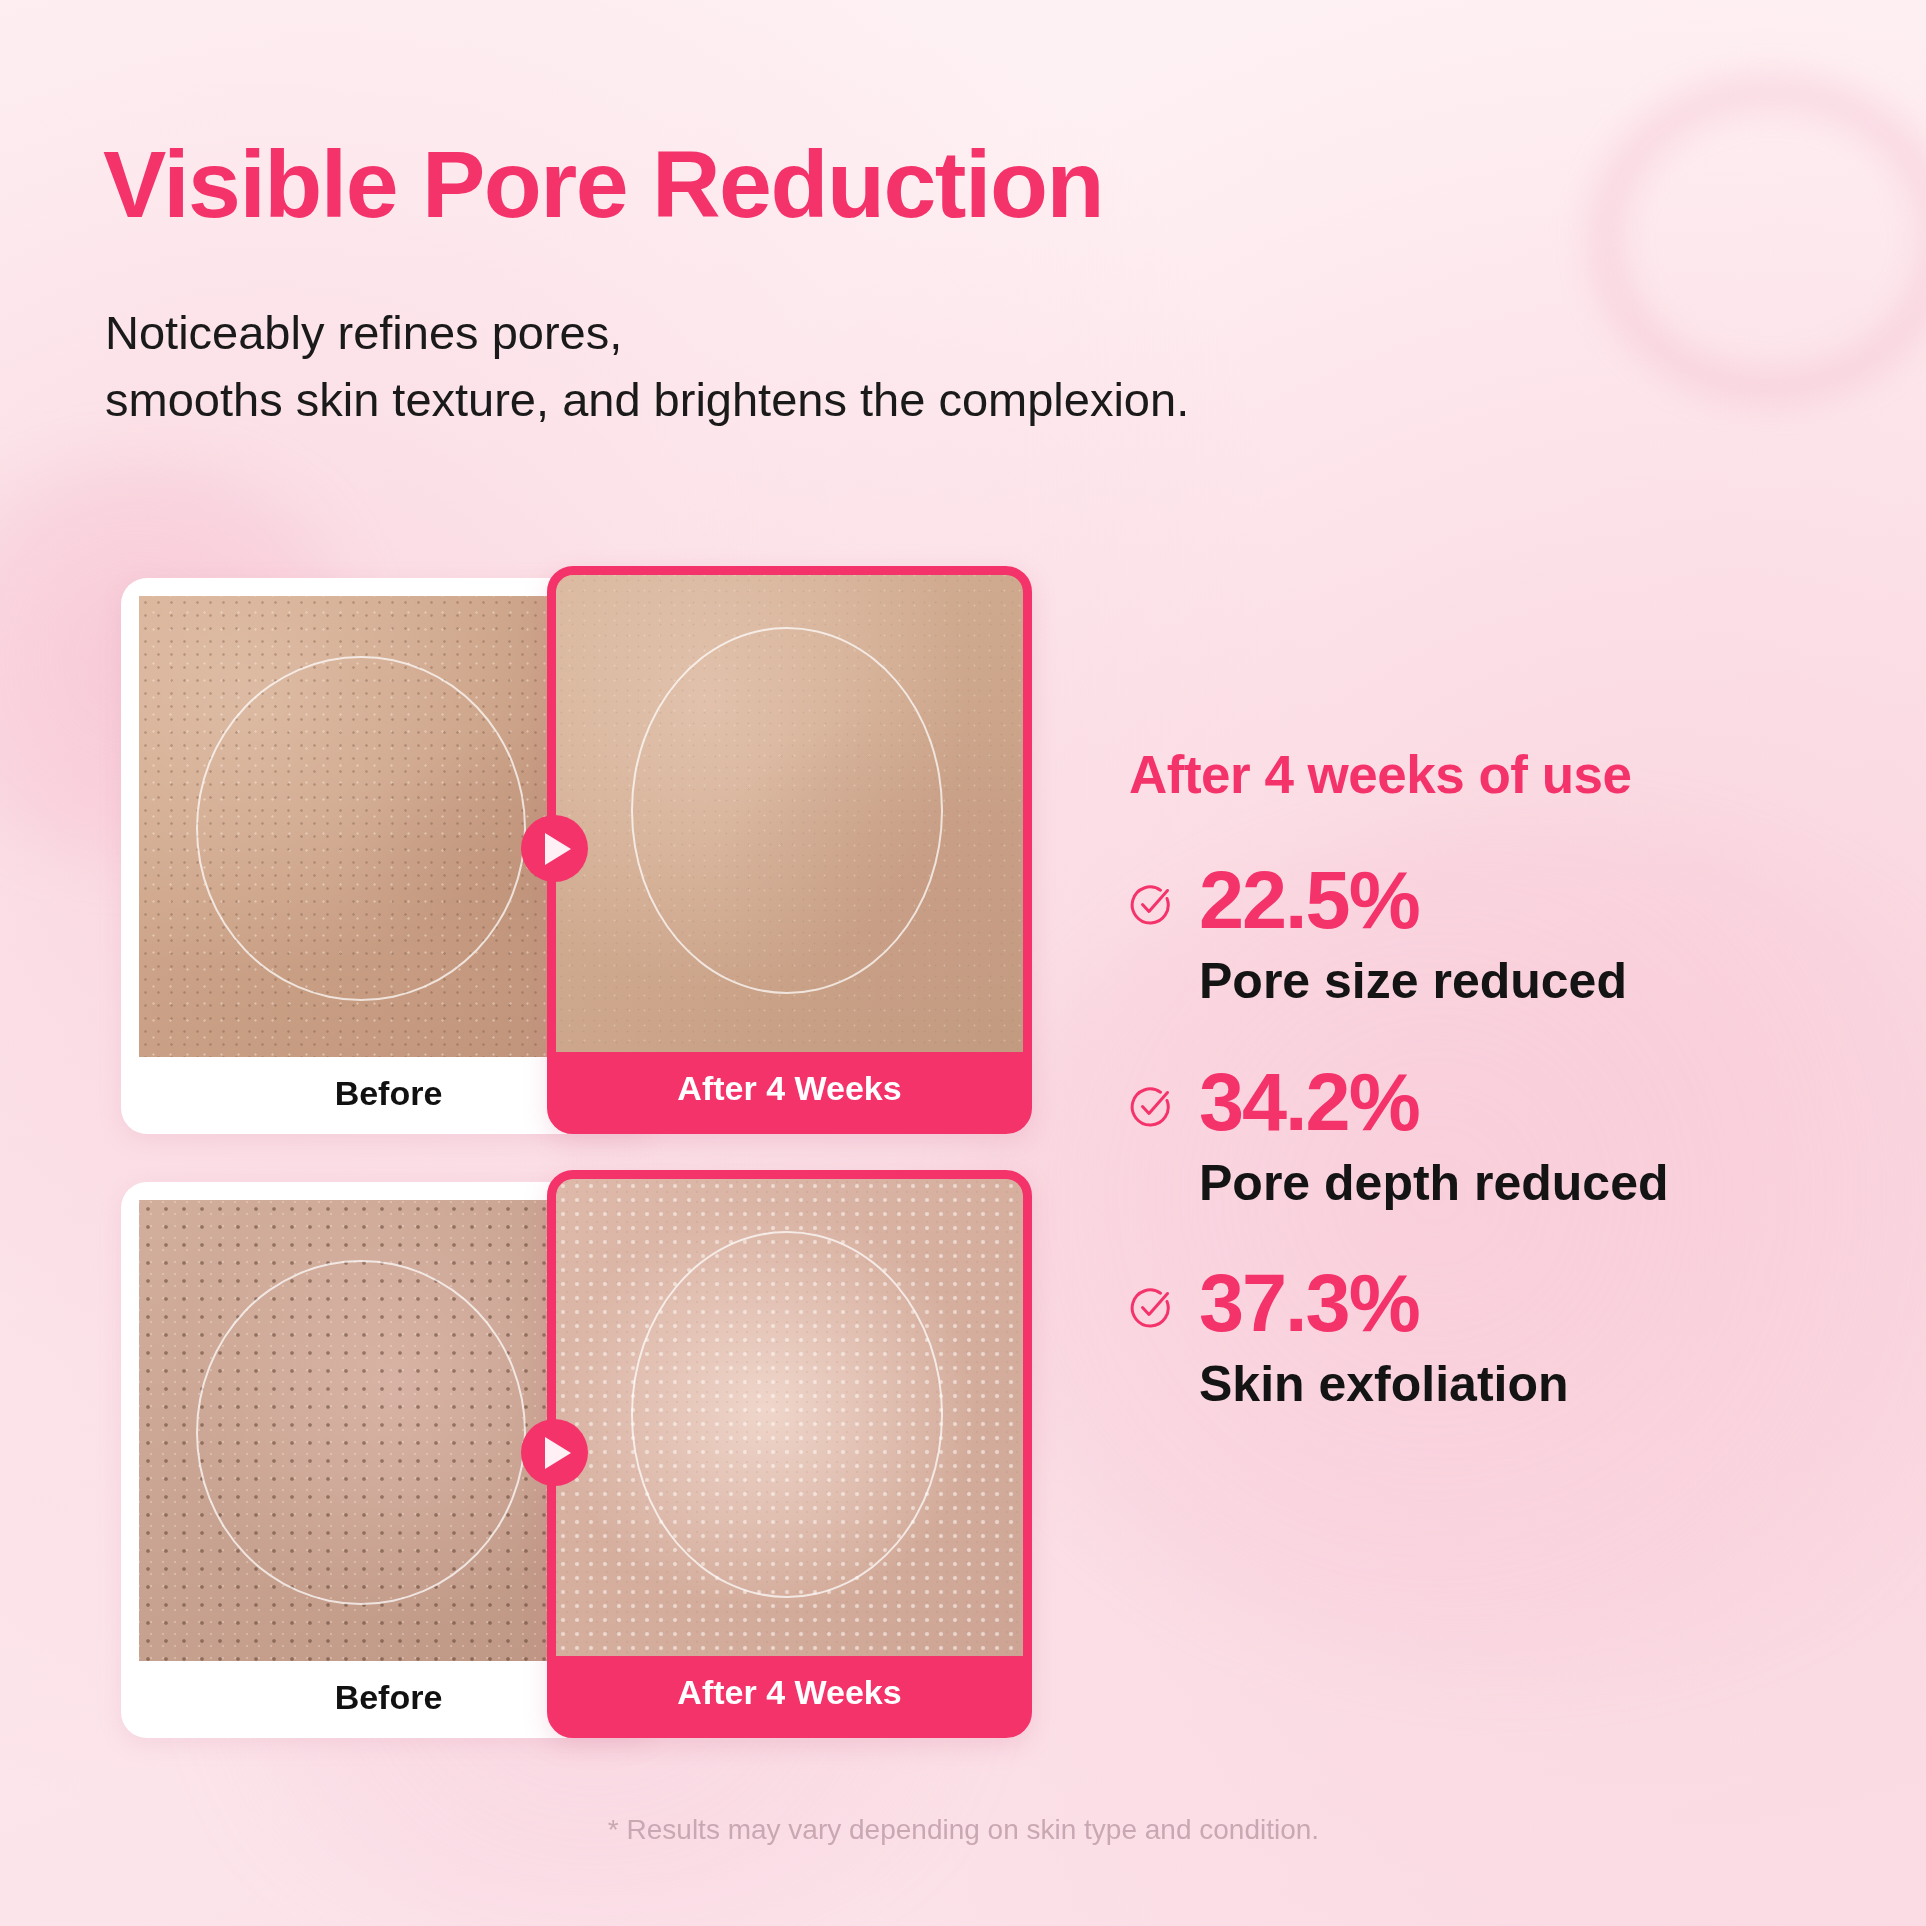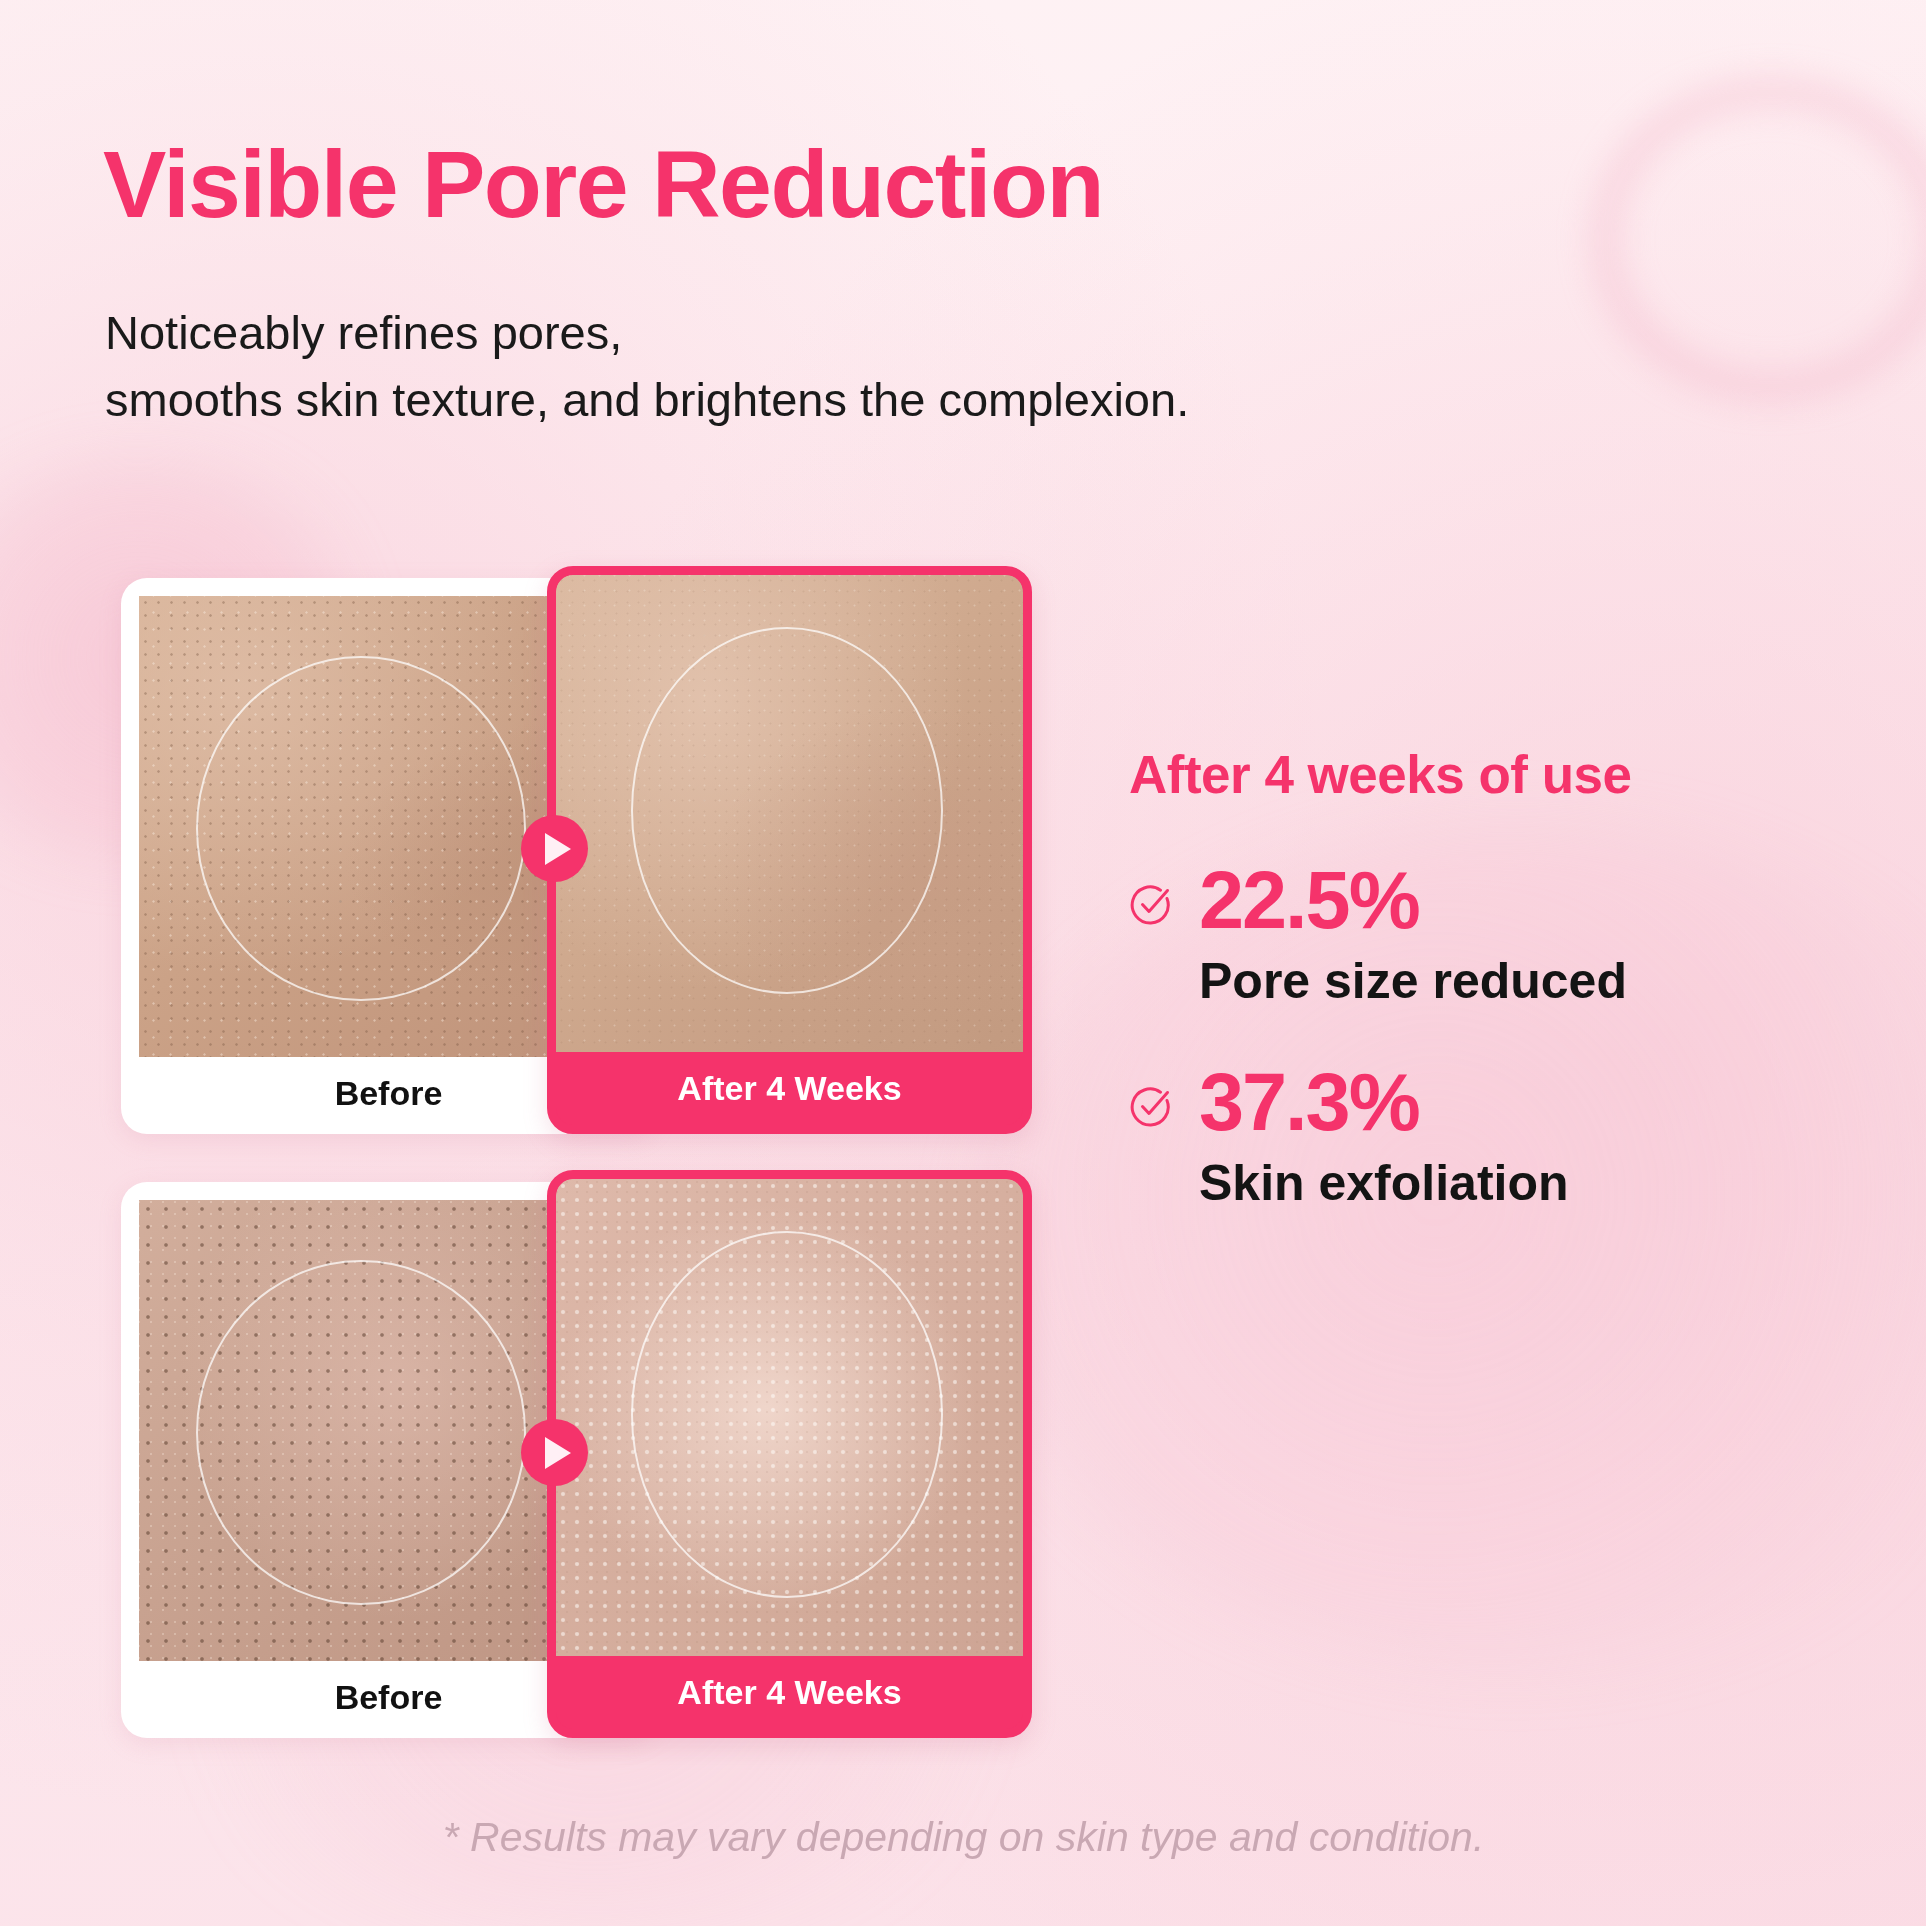--- a/index.html
+++ b/index.html
@@ -320,24 +320,23 @@
     white-space: nowrap;
   }
 
   
   .footnote {
     position: absolute;
     left: 0;
     right: 0;
     top: 1814px;
     text-align: center;
-    font-size: 41px;
+    font-size: 28px;
     font-weight: 400;
     color: #C9A8B3;
-    font-style: italic;
   }
 </style>
 </head>
 <body>
 
 <div class="poster">
 
   <div class="deco-ring deco-ring-tr"></div>
   <div class="deco-blob-l"></div>
   <div class="deco-blob-r"></div>
@@ -410,29 +409,41 @@
           <path d="M38 16.5 A18 18 0 1 1 31.5 8.2" stroke="#F5336B" stroke-width="3" stroke-linecap="round" fill="none"></path>
           <path d="M13.5 22.5 L20 29.5 L38.5 8.5" stroke="#F5336B" stroke-width="3" stroke-linecap="round" stroke-linejoin="round" fill="none"></path>
         </svg>
       </span>
       <span class="stat-text">
         <span class="stat-value">22.5%</span>
         <div class="stat-label">Pore size reduced</div>
       </span>
     </div>
 
-
     <div class="stat-item">
       <span class="check-icon">
         <svg viewBox="0 0 44 44" fill="none">
           <path d="M38 16.5 A18 18 0 1 1 31.5 8.2" stroke="#F5336B" stroke-width="3" stroke-linecap="round" fill="none"></path>
           <path d="M13.5 22.5 L20 29.5 L38.5 8.5" stroke="#F5336B" stroke-width="3" stroke-linecap="round" stroke-linejoin="round" fill="none"></path>
         </svg>
       </span>
       <span class="stat-text">
+        <span class="stat-value">34.2%</span>
+        <div class="stat-label">Pore depth reduced</div>
+      </span>
+    </div>
+
+    <div class="stat-item">
+      <span class="check-icon">
+        <svg viewBox="0 0 44 44" fill="none">
+          <path d="M38 16.5 A18 18 0 1 1 31.5 8.2" stroke="#F5336B" stroke-width="3" stroke-linecap="round" fill="none"></path>
+          <path d="M13.5 22.5 L20 29.5 L38.5 8.5" stroke="#F5336B" stroke-width="3" stroke-linecap="round" stroke-linejoin="round" fill="none"></path>
+        </svg>
+      </span>
+      <span class="stat-text">
         <span class="stat-value">37.3%</span>
         <div class="stat-label">Skin exfoliation</div>
       </span>
     </div>
   </div>
 
   <div class="footnote">* Results may vary depending on skin type and condition.</div>
 
 </div>
 

